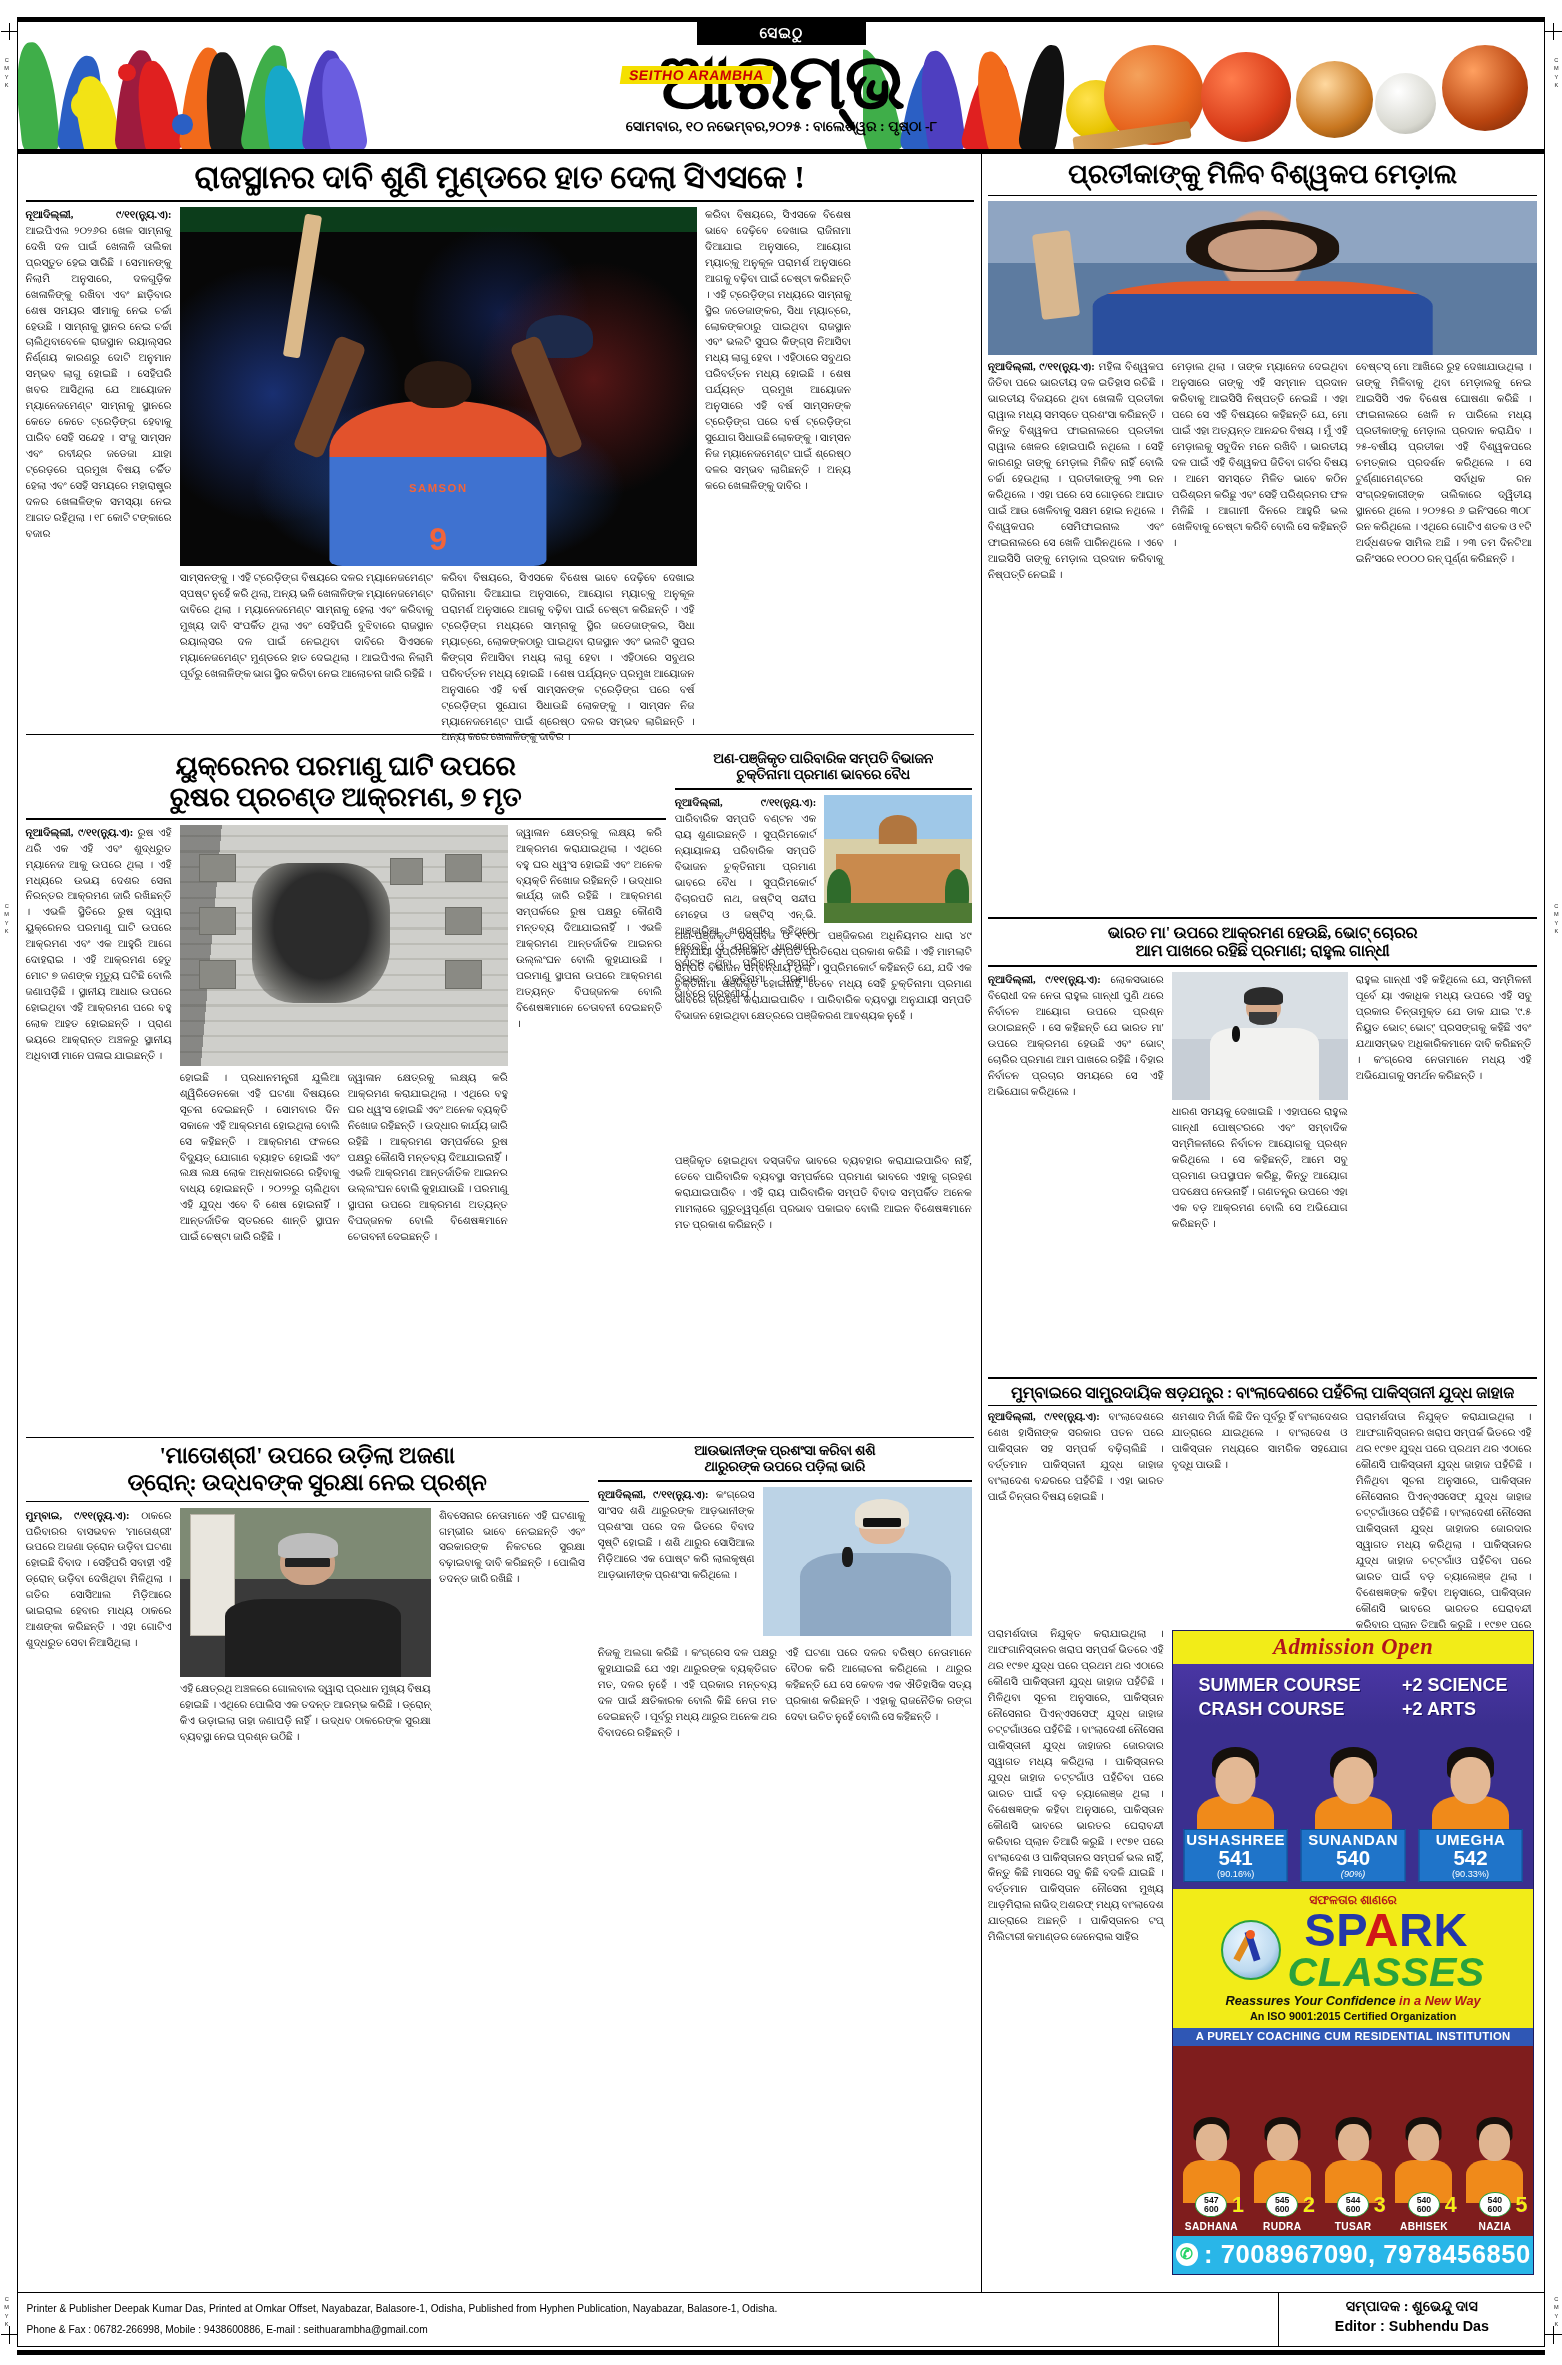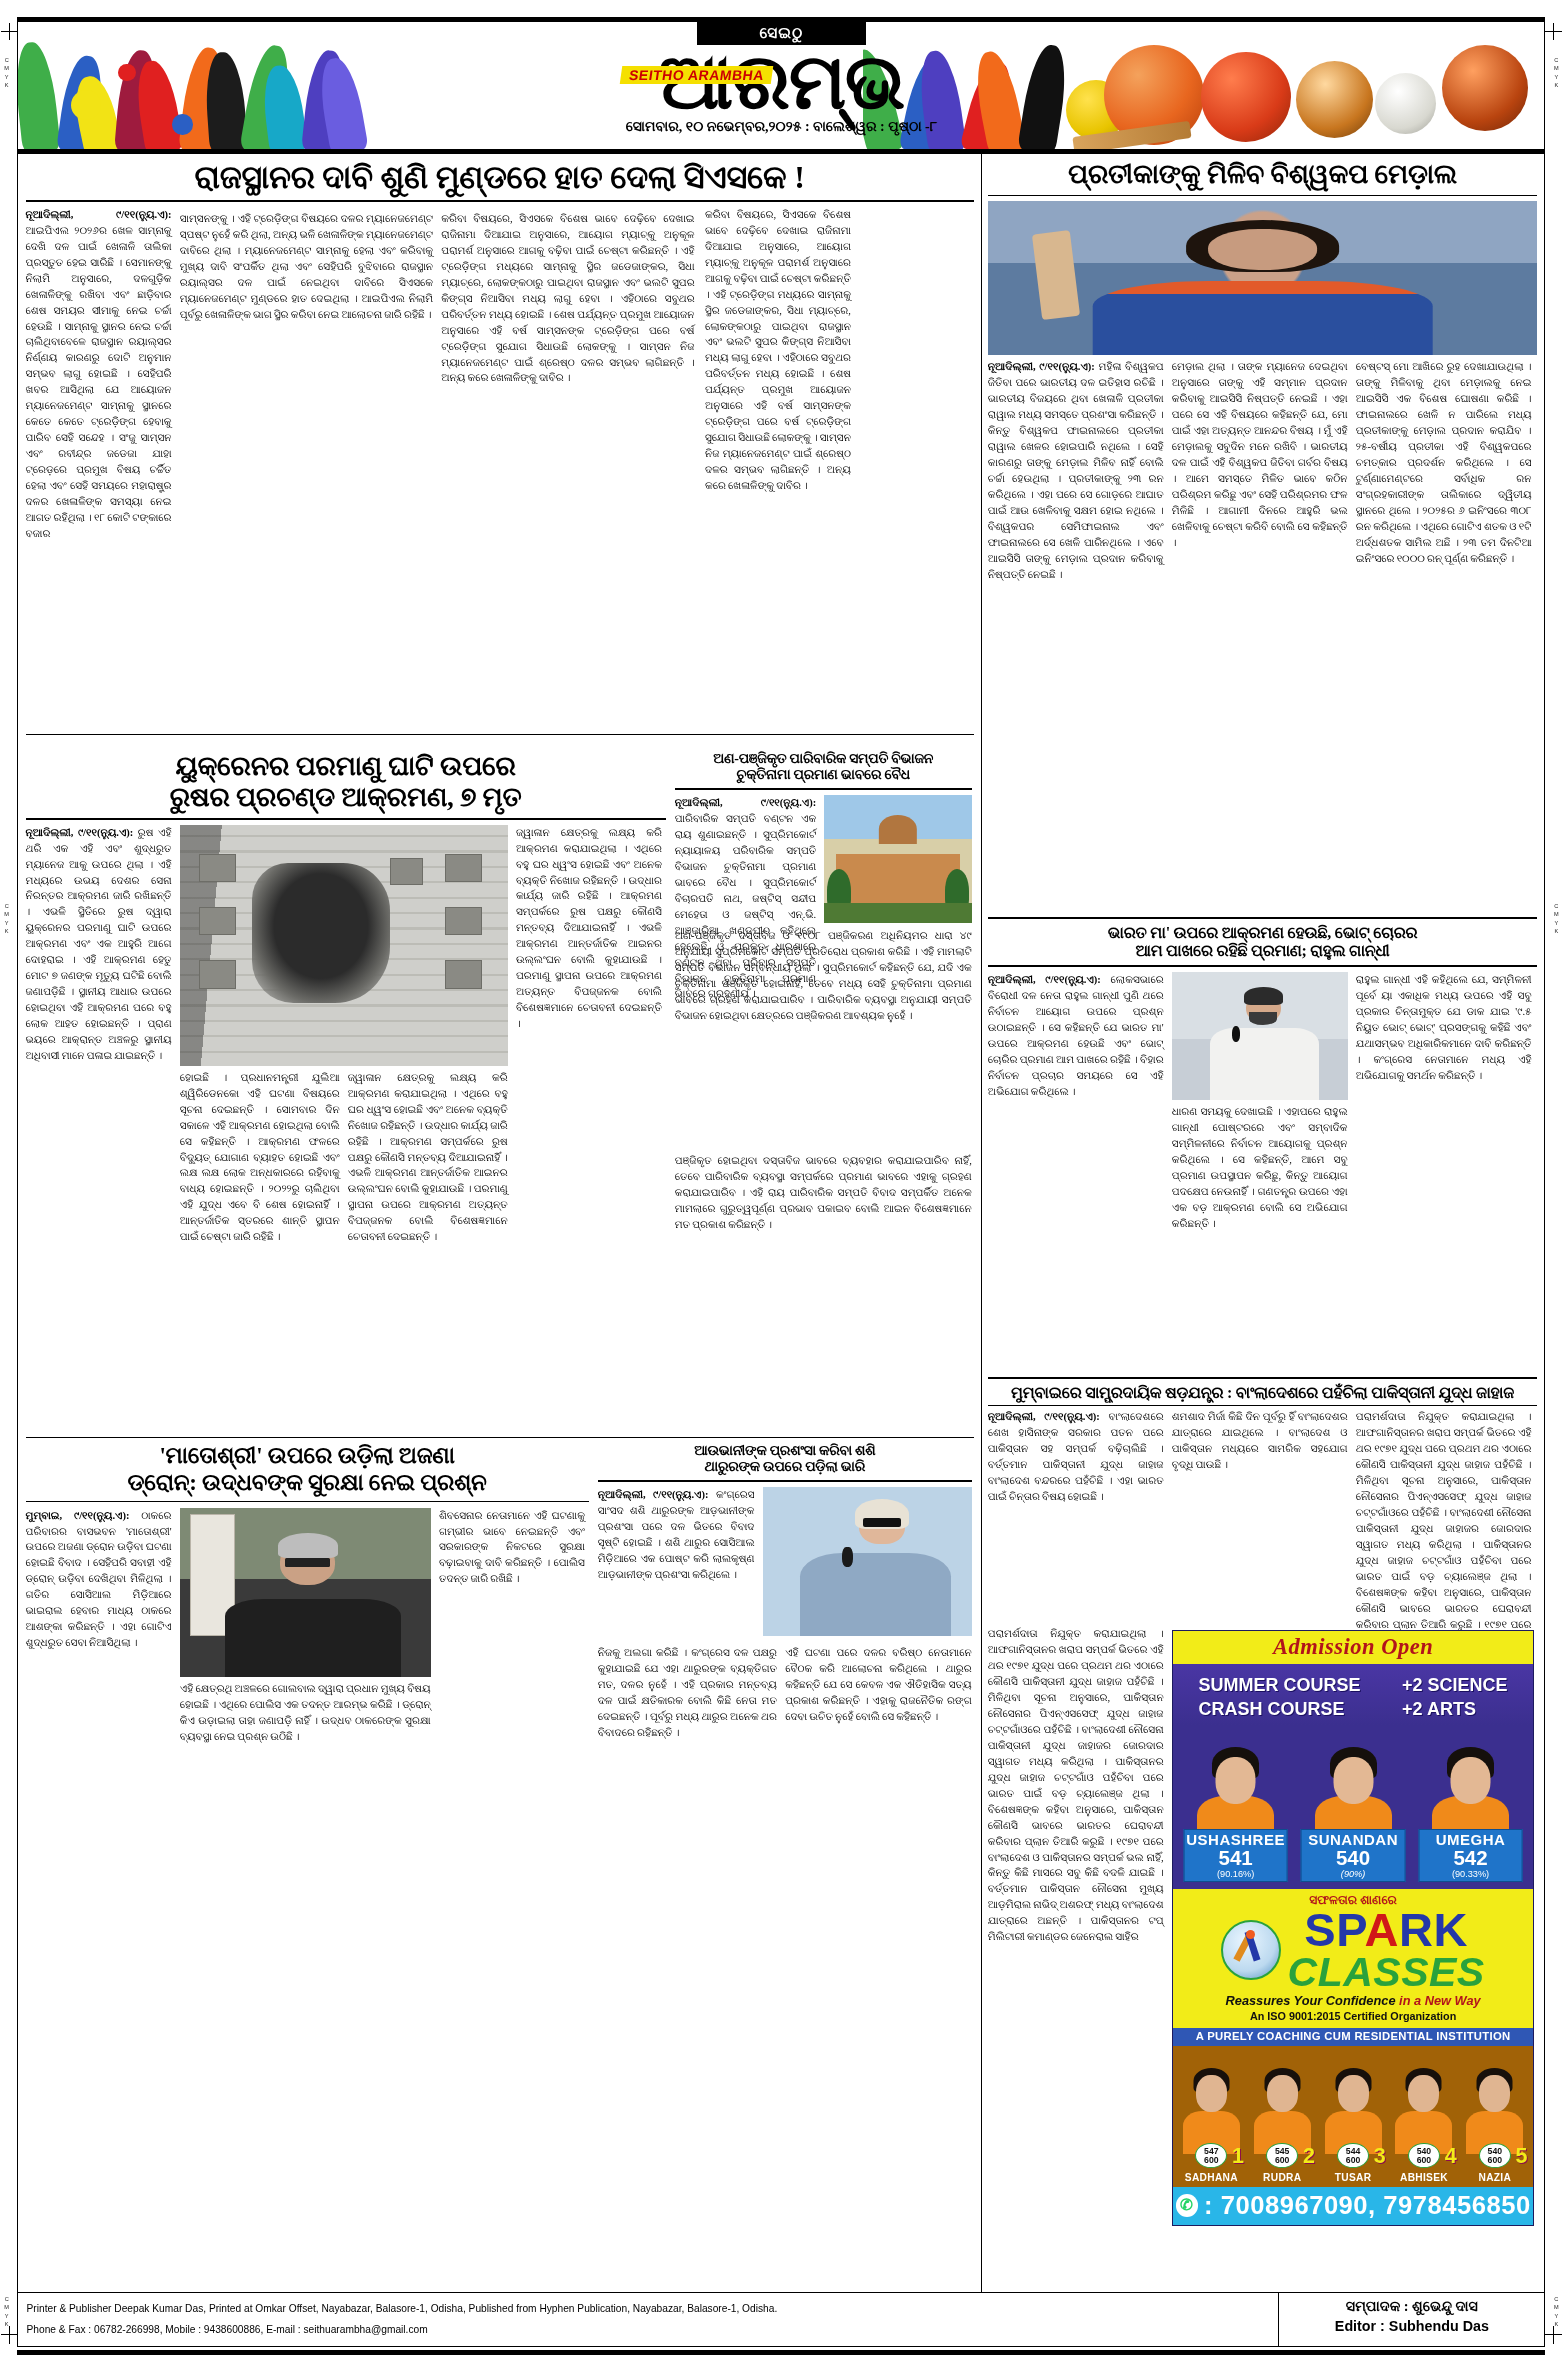--- a/index.html
+++ b/index.html
@@ -348,22 +348,22 @@
     line-height:.95; letter-spacing:0.5px;
   }
   .ad-slogan { font-style:italic; font-weight:bold; font-size:12.8px; color:#111; margin-top:1px; }
   .ad-slogan .nw { color:#b2131b; }
   .ad-iso { font-size:10.8px; font-weight:bold; color:#111; margin-top:1.5px; }
   .ad-sub-band {
     background:#2f57b5; color:#fff; text-align:center;
     font-size:11.3px; font-weight:bold; letter-spacing:0.3px; padding:2.6px 0 3.6px;
   }
   .ad-toppers {
-    background:#a16207; display:flex; justify-content:space-around;
-    align-items:flex-end; padding:4.1px 3.1px 3.1px; height:141px;
+    background:#7f1d1d; display:flex; justify-content:space-around;
+    align-items:flex-end; padding:4.1px 3.1px 3.1px; height:190px;
   }
   .top5 { width:19%; position:relative; height:100%; text-align:center; }
   .t5-photo { position:absolute; left:50%; transform:translateX(-50%); bottom:30px; width:57px; height:86px; }
   .t5-hair { position:absolute; left:50%; transform:translateX(-50%); top:0; width:36px; height:25.6px; background:#17100b; border-radius:50% 50% 20% 20%; }
   .t5-face { position:absolute; left:50%; transform:translateX(-50%); top:7.2px; width:31px; height:37px; background:#e0b591; border-radius:46%; }
   .t5-body { position:absolute; left:50%; transform:translateX(-50%); bottom:0; width:57px; height:43px; background:#f08a1a; border-radius:34% 34% 0 0; }
   .t5-medal {
     position:absolute; left:50%; transform:translateX(-50%); bottom:15.4px;
     width:32px; height:25.6px; background:#fff; border-radius:50%;
     border:1.5px solid #2aa23c; display:flex; flex-direction:column;
@@ -483,20 +483,30 @@
 
         <div class="story">
           <div class="hl hl-xl">ରାଜସ୍ଥାନର ଦାବି ଶୁଣି ମୁଣ୍ଡରେ ହାତ ଦେଲା ସିଏସକେ !</div>
           <div class="rule"></div>
           <div class="colset" style="height:522px;">
             <div style="width:146px;" class="txt">
               <p><b>ନୂଆଦିଲ୍ଲୀ, ୯/୧୧(ନ୍ୟୁ.ଏ):</b>
                  <span>ଆଇପିଏଲ ୨୦୨୬ର ଖେଳ ସାମ୍ନାକୁ ଦେଖି ଦଳ ପାଇଁ ଖେଳାଳି ତାଲିକା ପ୍ରସ୍ତୁତ ହେଇ ସାରିଛି । ସେମାନଙ୍କୁ ନିଲାମି ଅନୁସାରେ, ଦଳଗୁଡ଼ିକ ଖେଳାଳିଙ୍କୁ ରଖିବା ଏବଂ ଛାଡ଼ିବାର ଶେଷ ସମୟର ସୀମାକୁ ନେଇ ଚର୍ଚ୍ଚା ହେଉଛି । ସାମ୍ନାକୁ ସ୍ଥାନର ନେଇ ଚର୍ଚ୍ଚା ଚାଲିଥିବାବେଳେ ରାଜସ୍ଥାନ ରୟାଲ୍ସର ନିର୍ଣ୍ଣୟ କାରଣରୁ ଦୋଟି ଅନୁମାନ ସମ୍ଭବ ଲାଗୁ ହୋଇଛି । ସେହିପରି ଖବର ଆସିଥିଲା ଯେ ଆୟୋଜନ ମ୍ୟାନେଜମେଣ୍ଟ ସାମ୍ନାକୁ ସ୍ଥାନରେ କେତେ କେତେ ଟ୍ରେଡ଼ିଙ୍ଗ ହେବାକୁ ପାରିବ ସେହି ସନ୍ଦେହ । ସଂଜୁ ସାମ୍ସନ ଏବଂ ରବୀନ୍ଦ୍ର ଜଡେଜା ଯାହା ଟ୍ରେଡ଼ରେ ପ୍ରମୁଖ ବିଷୟ ଚର୍ଚ୍ଚିତ ହେଲା ଏବଂ ସେହି ସମୟରେ ମହାରାଷ୍ଟ୍ର ଦଳର ଖେଳାଳିଙ୍କ ସମସ୍ୟା ନେଇ ଆଗତ ରହିଥିଲା । ୧୮ କୋଟି ଟଙ୍କାରେ ବଜାର</span></p>
             </div>
             <div style="width:517px;">
+              <div class="photo ph-cricket" style="width:100%; height:359px;">
+                <div class="cric-bat"></div>
+                <div class="cric-helm"></div>
+                <div class="cric-arm l"></div>
+                <div class="cric-arm r"></div>
+                <div class="cric-body"></div>
+                <div class="cric-head"></div>
+                <div class="cric-name">SAMSON</div>
+                <div class="cric-num">9</div>
+              </div>
               <div class="colset" style="margin-top:4.1px;">
                 <div style="width:49%;" class="txt">
                   <p>ସାମ୍ସନଙ୍କୁ । ଏହି ଟ୍ରେଡ଼ିଙ୍ଗ ବିଷୟରେ ଦଳର ମ୍ୟାନେଜମେଣ୍ଟ ସ୍ପଷ୍ଟ ନୁହେଁ କରି ଥିଲା, ଅନ୍ୟ ଭଳି ଖେଳାଳିଙ୍କ ମ୍ୟାନେଜମେଣ୍ଟ ଦାବିରେ ଥିଲା । ମ୍ୟାନେଜମେଣ୍ଟ ସାମ୍ନାକୁ ହେଲା ଏବଂ କରିବାକୁ ମୁଖ୍ୟ ଦାବି ସଂପର୍କିତ ଥିଲା ଏବଂ ସେହିପରି ବୁଝିବାରେ ରାଜସ୍ଥାନ ରୟାଲ୍ସର ଦଳ ପାଇଁ ନେଇଥିବା ଦାବିରେ ସିଏସକେ ମ୍ୟାନେଜମେଣ୍ଟ ମୁଣ୍ଡରେ ହାତ ଦେଇଥିଲା । ଆଇପିଏଲ ନିଲାମି ପୂର୍ବରୁ ଖେଳାଳିଙ୍କ ଭାଗ ସ୍ଥିର କରିବା ନେଇ ଆଲୋଚନା ଜାରି ରହିଛି ।</p>
                 </div>
                 <div style="width:49%;" class="txt">
                   <p>କରିବା ବିଷୟରେ, ସିଏସକେ ବିଶେଷ ଭାବେ ଦେଢ଼ିବେ ଦେଖାଇ ରାଜିନାମା ଦିଆଯାଇ ଅନୁସାରେ, ଆୟୋଗ ମ୍ୟାଚ୍‌କୁ ଅନୁକୂଳ ପରାମର୍ଶ ଅନୁସାରେ ଆଗକୁ ବଢ଼ିବା ପାଇଁ ଚେଷ୍ଟା କରିଛନ୍ତି । ଏହି ଟ୍ରେଡ଼ିଙ୍ଗ ମଧ୍ୟରେ ସାମ୍ନାକୁ ସ୍ଥିର ଜଡେଜାଙ୍କର, ସିଧା ମ୍ୟାଚ୍‌ରେ, ଲୋକଙ୍କଠାରୁ ପାଇଥିବା ରାଜସ୍ଥାନ ଏବଂ ଭଲଟି ସୁପର କିଙ୍ଗ୍‌ସ ନିଆସିବା ମଧ୍ୟ ଲାଗୁ ହେବା । ଏହିଠାରେ ସବୁଥର ପରିବର୍ତ୍ତନ ମଧ୍ୟ ହୋଇଛି । ଶେଷ ପର୍ଯ୍ୟନ୍ତ ପ୍ରମୁଖ ଆୟୋଜନ ଅନୁସାରେ ଏହି ବର୍ଷ ସାମ୍ସନଙ୍କ ଟ୍ରେଡ଼ିଙ୍ଗ ପରେ ବର୍ଷ ଟ୍ରେଡ଼ିଙ୍ଗ ସୁଯୋଗ ସିଧାଉଛି ଲୋକଙ୍କୁ । ସାମ୍ସନ ନିଜ ମ୍ୟାନେଜମେଣ୍ଟ ପାଇଁ ଶ୍ରେଷ୍ଠ ଦଳର ସମ୍ଭବ ଲାଗିଛନ୍ତି । ଅନ୍ୟ କରେ ଖେଳାଳିଙ୍କୁ ଦାବିର ।</p>
                 </div>
               </div>
             </div>
             <div style="width:146px;" class="txt">

